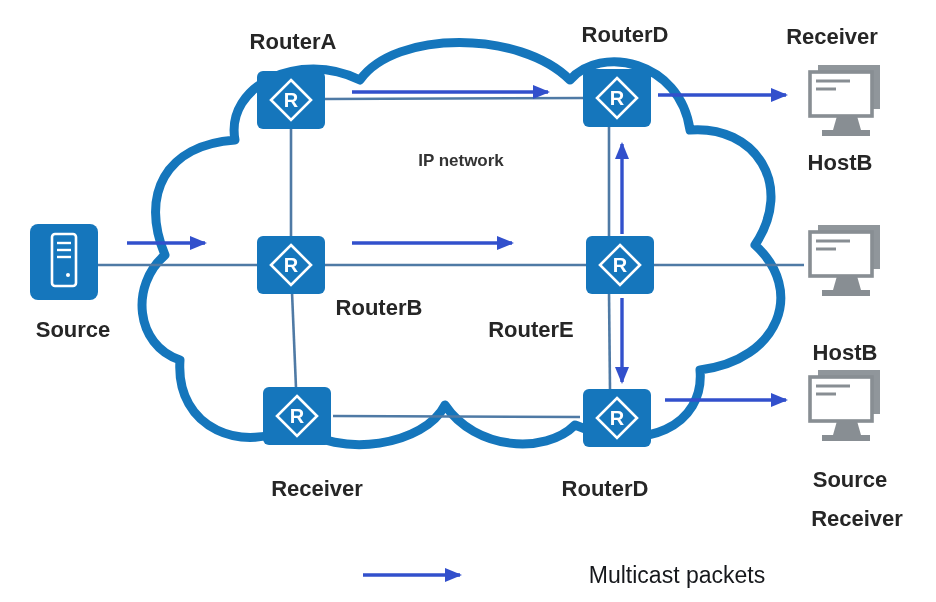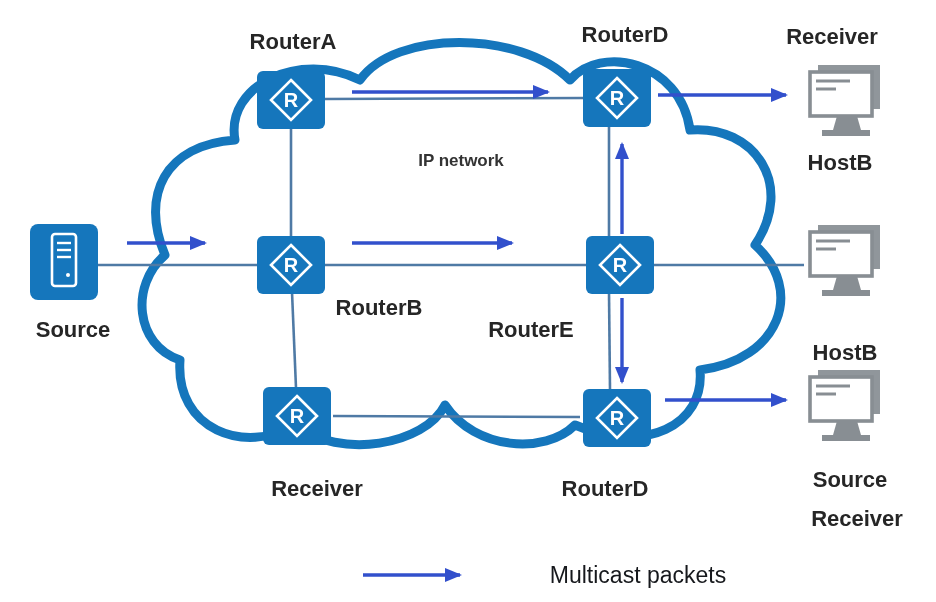--- a/index.html
+++ b/index.html
@@ -1,21 +1,21 @@
 <!DOCTYPE html>
 <html><head>
 <meta charset="utf-8">
 <style>
   * { margin:0; padding:0; box-sizing:border-box; }
   html,body { background:#ffffff; font-family:"Liberation Sans", sans-serif; }
   .stage { position:relative; width:936px; height:602px; background:#ffffff; overflow:hidden; }
   .stage svg { position:absolute; left:0; top:0; }
   .lbl { position:absolute; transform:translateX(-50%); font-size:22px; color:#262626; white-space:nowrap;font-weight:bold; }
   .lbl.cloud { font-size:17px; color:#333; }
-  .legend-text { position:absolute; transform:translateX(-50%); font-size:23px; color:#16181c; white-space:nowrap; }
+  .legend-text { position:absolute; transform:translateX(-50%); font-size:23px; color:#16181c; white-space:nowrap;margin-left:39px; }
   .watermark { position:absolute; right:26px; top:549px; font-size:24px; color:rgba(141,147,153,0.95);
                letter-spacing:1px; white-space:nowrap; }
   .rglyph { font-family:"Liberation Sans", sans-serif; font-weight:bold; font-size:20px; fill:#ffffff;
             text-anchor:middle; }
 </style>
 </head>
 <body>
 
 <div class="stage">
 

